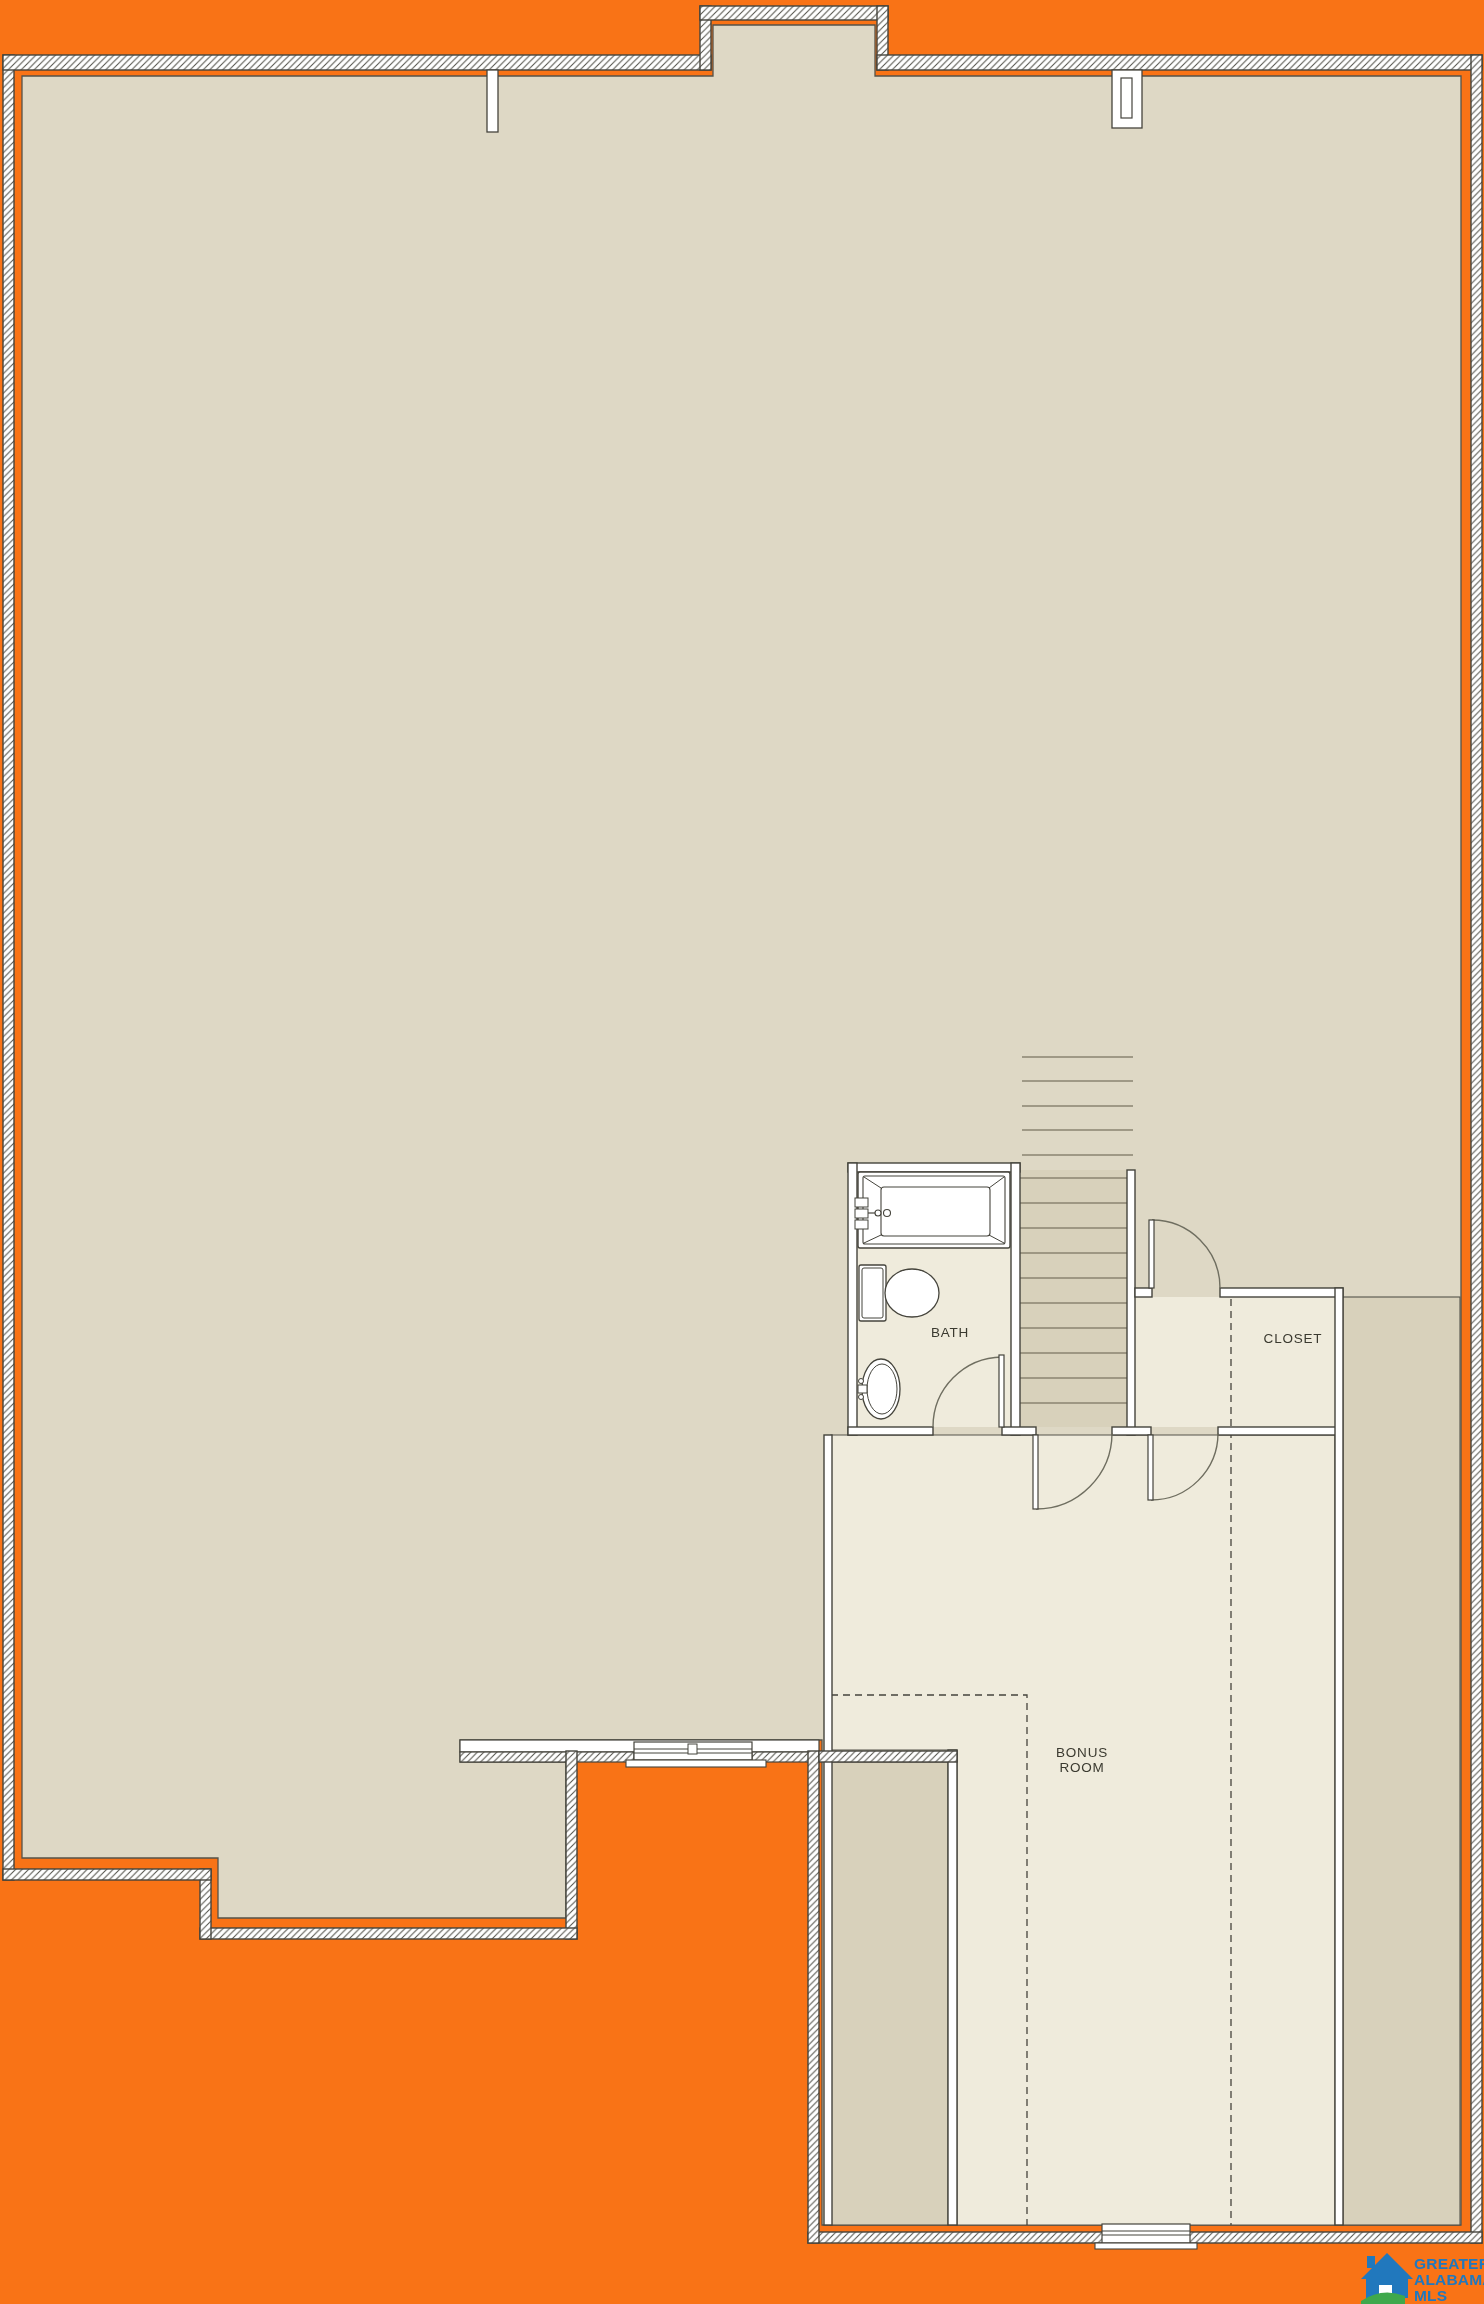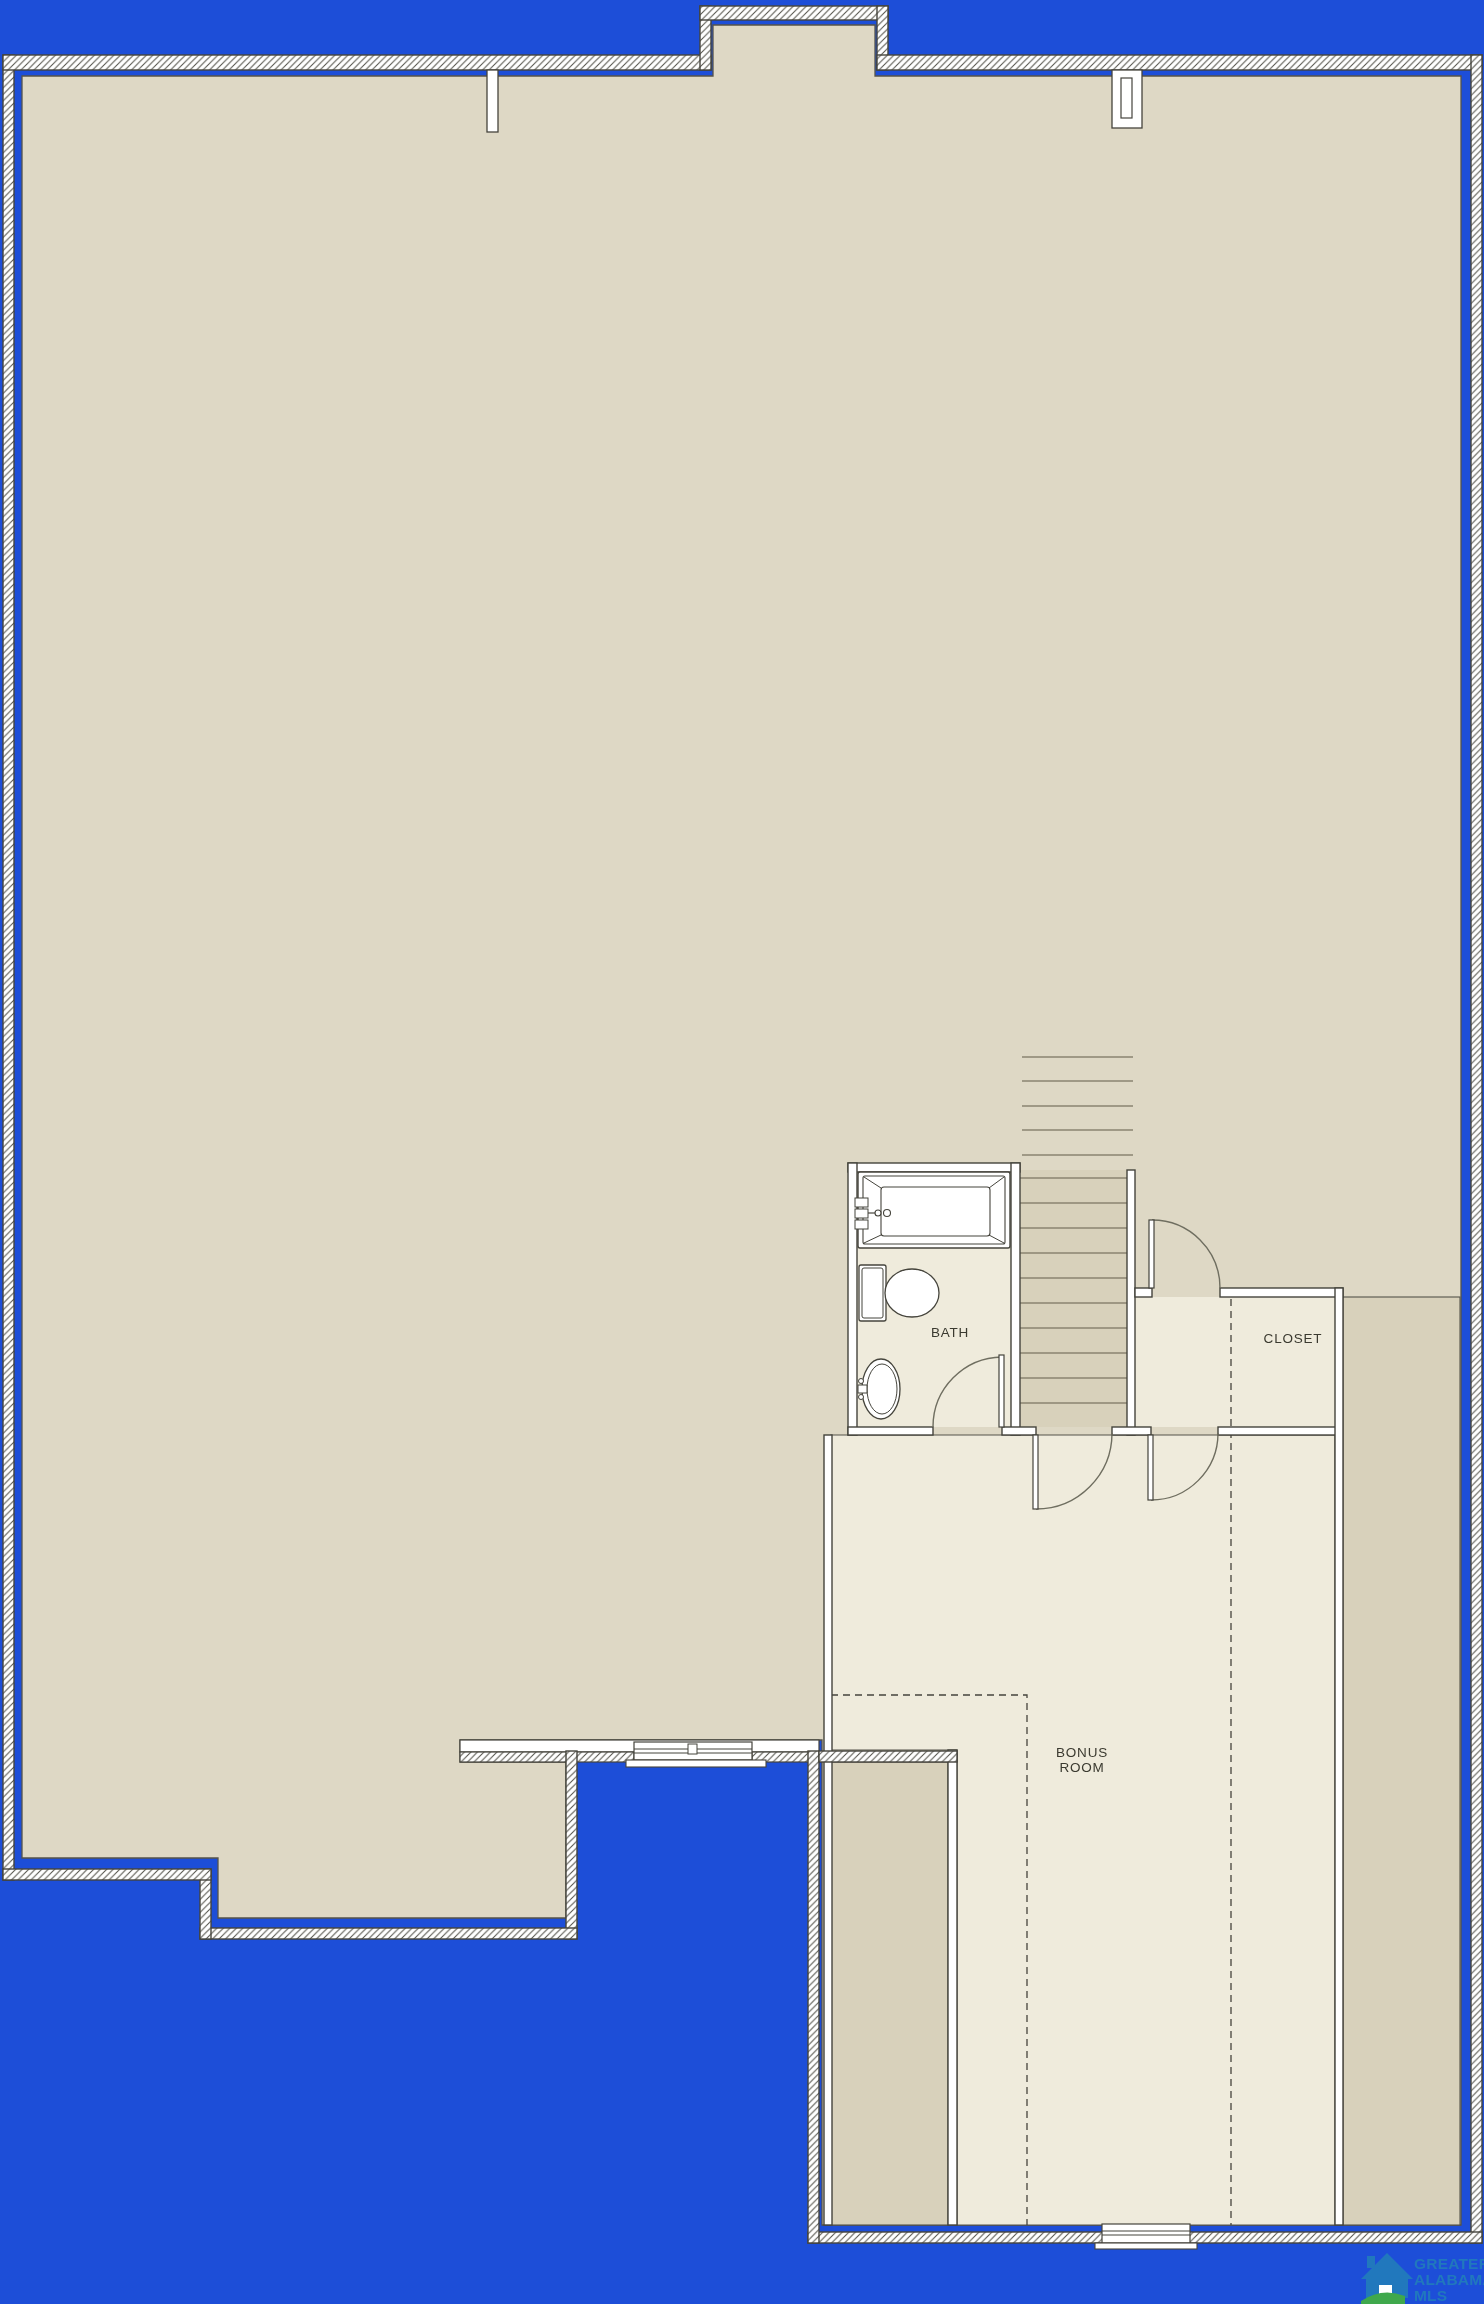--- a/index.html
+++ b/index.html
@@ -1,16 +1,16 @@
 <!DOCTYPE html>
 <html><head>
 <meta charset="utf-8">
 <style>
   html,body{margin:0;padding:0;background:#ffffff;}
-  .stage{position:relative;width:1484px;height:2304px;background:#1d4ed8;overflow:hidden;
+  .stage{position:relative;width:1484px;height:2304px;background:#f97316;overflow:hidden;
          font-family:"Liberation Sans", sans-serif;}
   svg{position:absolute;left:0;top:0;}
   text{font-family:"Liberation Sans", sans-serif;}
   .room-label{font-size:13.5px;letter-spacing:0.8px;}
   .logo-text{font-size:15.5px;font-weight:bold;letter-spacing:0.2px;}
 </style>
 </head>
 <body>
 
 <div class="stage">

